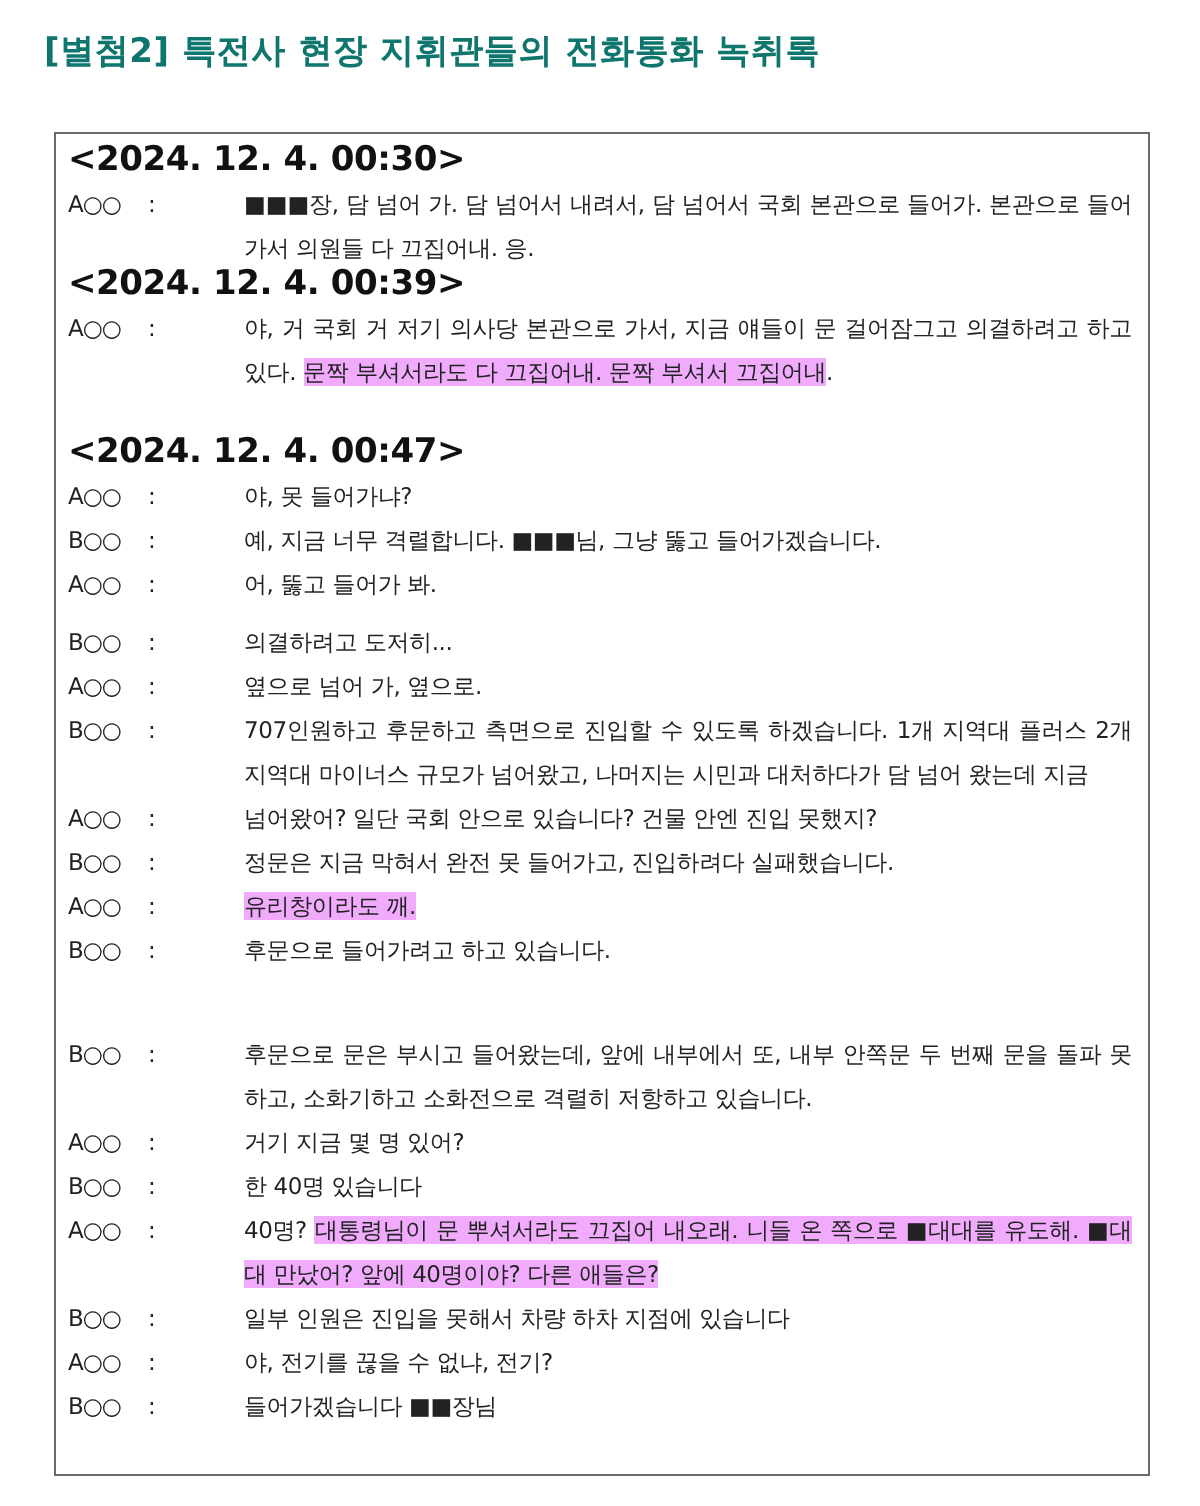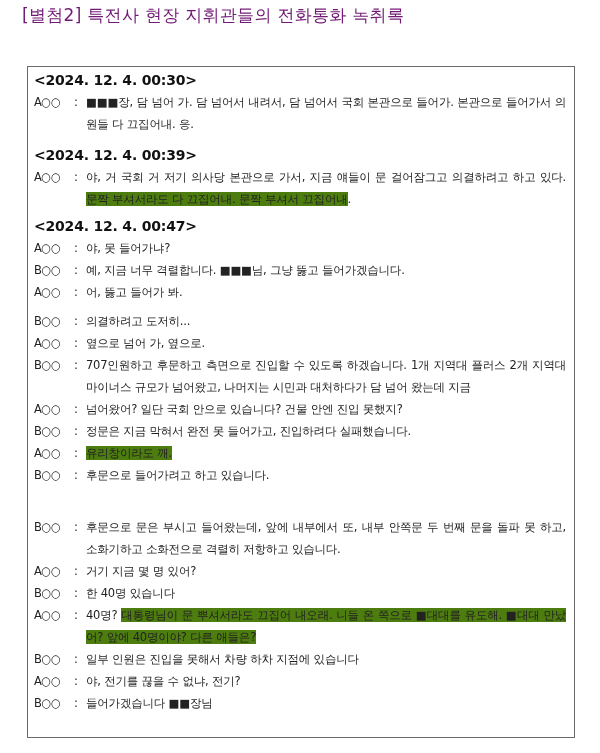--- a/index.html
+++ b/index.html
@@ -2,60 +2,60 @@
 <html><head>
 <meta charset="utf-8">
 <style>
   html, body { margin: 0; padding: 0; background: #ffffff; }
   body {
     width: 600px; height: 753px; position: relative; overflow: hidden;
     font-family: "DejaVu Sans", "Liberation Sans", sans-serif;
     color: #1a1a1a;
   }
   .title {
-    position: absolute; left: 22px; top: 4px;
-    font-size: 17px; font-weight: normal; letter-spacing: 0.3px;
-    color: #701a75;
+    position: absolute; left: 22px; top: 14px;
+    font-size: 17px; font-weight: bold; letter-spacing: 0.3px;
+    color: #0f766e;
   }
   .box {
     position: absolute; left: 27px; top: 66px;
     width: 548px; height: 672px;
     border: 1.5px solid #6a6a6a;
     box-sizing: border-box;
   }
   .section { position: absolute; left: 6px; right: 8px; }
   .ts {
-    font-size: 14px; font-weight: bold; color: #111;
+    font-size: 17px; font-weight: bold; color: #111;
     height: 22px; line-height: 22px; letter-spacing: -0.2px;
   }
   .line {
     display: flex; font-size: 11.5px; line-height: 22px; color: #222;
   }
   .spk { width: 40px; flex: none; letter-spacing: -0.5px; }
   .colon { width: 12px; flex: none; }
-  .txt { flex: 1; text-align: justify; letter-spacing: -0.2px; }
-  .hl { background: #4d7c0f; }
+  .txt { flex: 1; text-align: justify; letter-spacing: -0.2px; margin-left: 36px; }
+  .hl { background: #f0abfc; }
 </style>
 </head>
 <body>
 
 <div class="title">[별첨2] 특전사 현장 지휘관들의 전화통화 녹취록</div>
 
 <div class="box">
 
   <div class="section" style="top:2px">
     <div class="ts">&lt;2024. 12. 4. 00:30&gt;</div>
     <div class="line">
       <span class="spk">A○○</span>
       <span class="colon">:</span>
       <span class="txt">■■■장, 담 넘어 가. 담 넘어서 내려서, 담 넘어서 국회 본관으로 들어가. 본관으로 들어가서 의원들 다 끄집어내. 응.</span>
     </div>
   </div>
 
-  <div class="section" style="top:77px">
+  <div class="section" style="top:64px">
     <div class="ts">&lt;2024. 12. 4. 00:39&gt;</div>
     <div class="line">
       <span class="spk">A○○</span>
       <span class="colon">:</span>
       <span class="txt"><span>야, 거 국회 거 저기 의사당 본관으로 가서, 지금 얘들이 문 걸어잠그고 의결하려고 하고 있다.</span> <span class="hl">문짝 부셔서라도 다 끄집어내. 문짝 부셔서 끄집어내</span><span>.</span></span>
     </div>
   </div>
 
   <div class="section" style="top:148px">
     <div class="ts">&lt;2024. 12. 4. 00:47&gt;</div>

